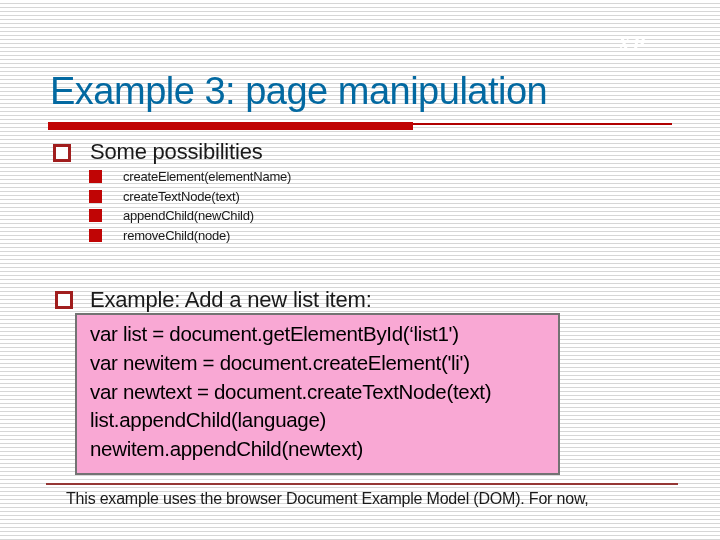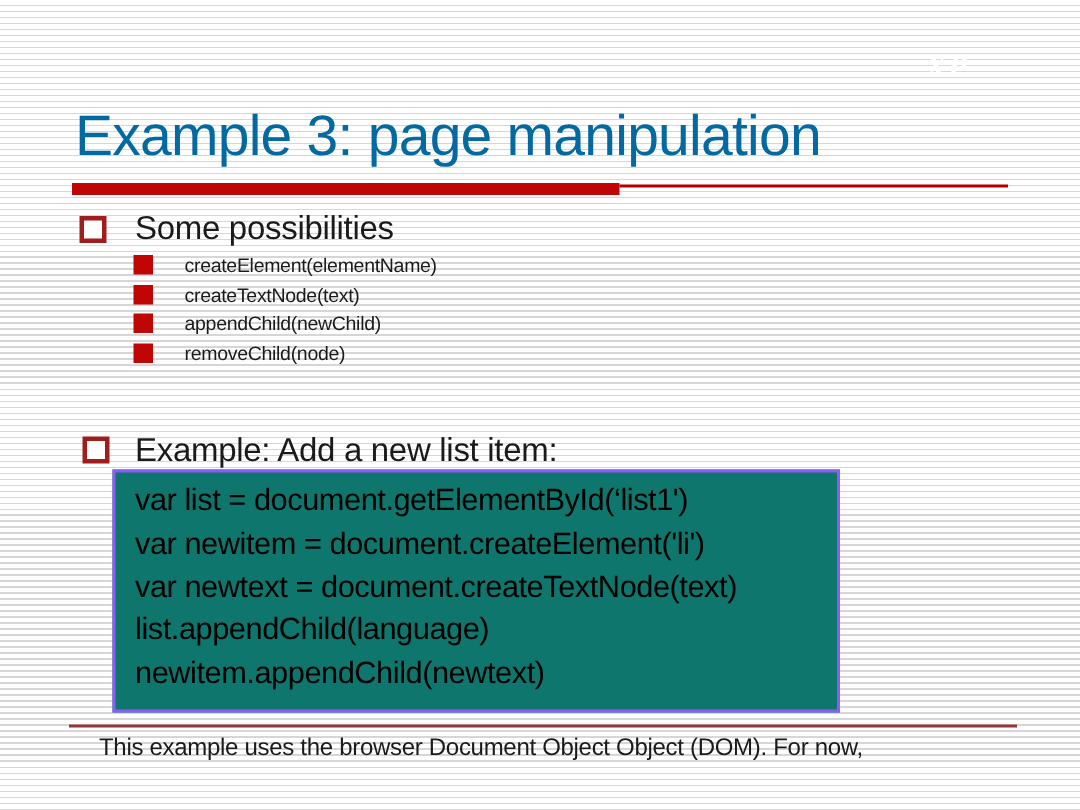--- a/index.html
+++ b/index.html
@@ -39,21 +39,21 @@
   .sq-fill{
     width:13px;height:13px;background:#c00505;
     display:inline-block;flex:0 0 13px;
   }
   .subrow .txt{
     margin-left:21px;font-size:13px;color:#1a1a1a;
     white-space:nowrap;letter-spacing:-0.2px;
   }
   .code-box{
     left:75px;top:313px;width:468px;height:153px;
-    background:#0f766e;border:2px solid #8b5cf6;
+    background:#f9a8d4;border:2px solid #737373;
     padding:5px 0 0 13px;box-sizing:content-box;
     overflow:visible;
   }
   .code-line{
     font-size:20.5px;line-height:28.8px;color:#000000;
     white-space:nowrap;letter-spacing:-0.3px;
   }
   .footer-rule{left:46px;top:483px;width:632px;height:2px;background:#953735;}
   .footer{left:66px;top:488px;}
   .footer-line{
@@ -101,16 +101,16 @@
   <div class="abs code-box">
     <div class="code-line">var list = document.getElementById(‘list1')</div>
     <div class="code-line">var newitem = document.createElement('li')</div>
     <div class="code-line">var newtext = document.createTextNode(text)</div>
     <div class="code-line">list.appendChild(language)</div>
     <div class="code-line">newitem.appendChild(newtext)</div>
   </div>
 
   <div class="abs footer-rule"></div>
   <div class="abs footer">
-    <div class="footer-line">This example uses the browser Document Object Object (DOM). For now,</div>
+    <div class="footer-line">This example uses the browser Document Example Model (DOM). For now,</div>
   </div>
 
 </div>
 
 </body></html>

